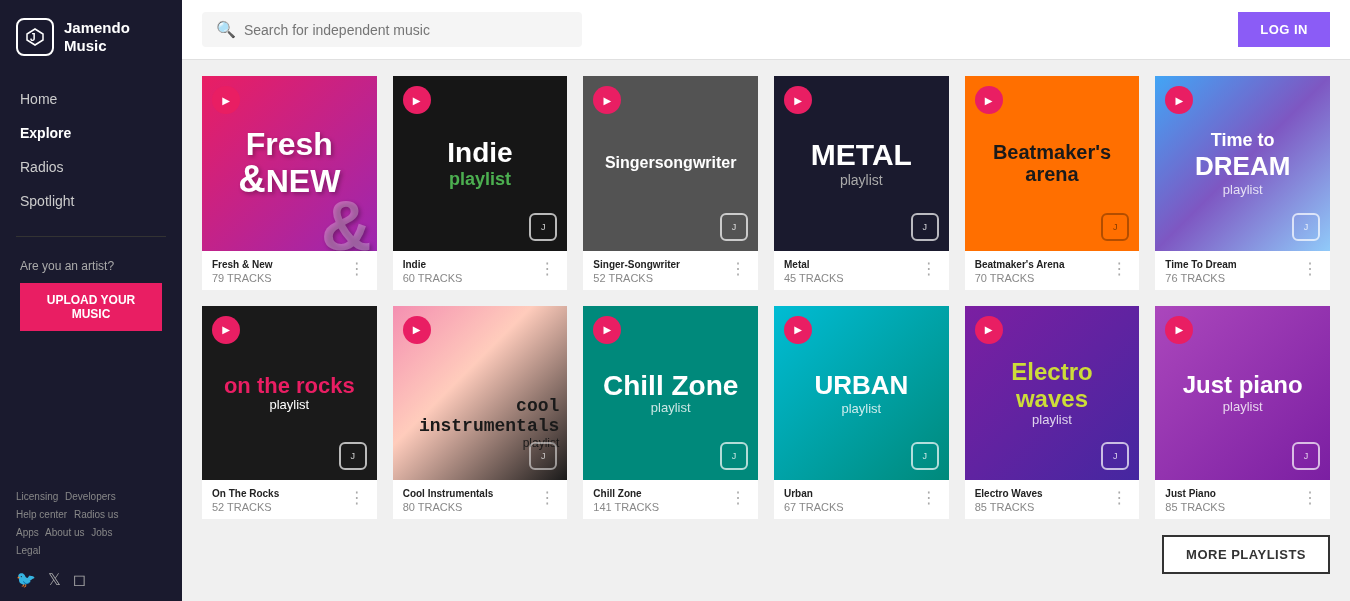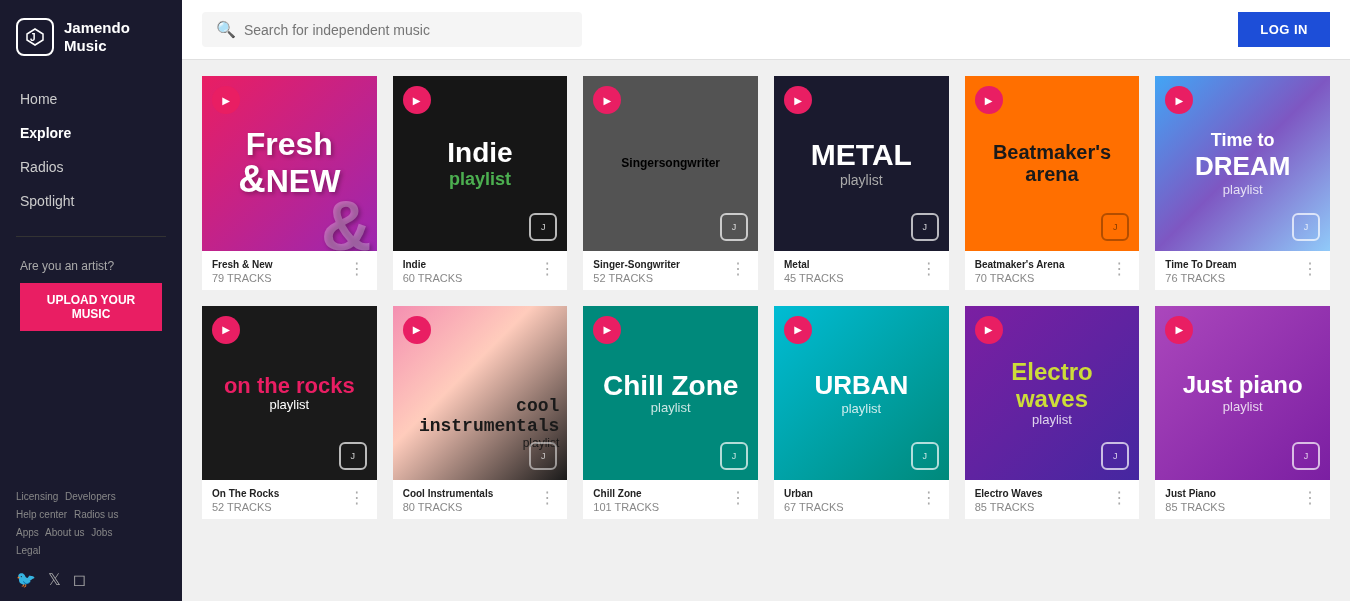--- a/index.html
+++ b/index.html
@@ -90,21 +90,21 @@
     .search-icon { color: #999; font-size: 16px; }
     .search-input {
       border: none;
       background: transparent;
       outline: none;
       font-size: 14px;
       color: #333;
       width: 100%;
     }
     .login-btn {
-      background: #1d4ed8;
+      background: #8b5cf6;
       color: #fff;
       border: none;
       padding: 10px 22px;
       font-size: 13px;
       font-weight: bold;
       cursor: pointer;
       letter-spacing: 0.5px;
     }
 
     
@@ -305,21 +305,21 @@
             <div class="card-tracks">60 TRACKS</div>
           </div>
           <span class="more-btn">⋮</span>
         </div>
       </div>
 
       <div class="playlist-card">
         <div class="card-thumb" style="background:#777;">
           <div class="play-btn">▶</div>
           <div style="position:absolute;inset:0;background:rgba(0,0,0,0.3);display:flex;align-items:center;justify-content:center;">
-            <div style="font-size:12px;font-weight:900;color:#000000;text-align:center;padding:8px;">Singersongwriter</div>
+            <div style="font-size:16px;font-weight:900;color:#ffffff;text-align:center;padding:8px;">Singersongwriter</div>
           </div>
           <div class="badge-icon">J</div>
         </div>
         <div class="card-info">
           <div>
             <div class="card-name">Singer-Songwriter</div>
             <div class="card-tracks">52 TRACKS</div>
           </div>
           <span class="more-btn">⋮</span>
         </div>
@@ -418,21 +418,21 @@
           <div class="play-btn">▶</div>
           <div style="text-align:center;padding:10px;">
             <div style="font-size:28px;font-weight:900;color:#fff;line-height:1;">Chill Zone</div>
             <div style="font-size:13px;color:rgba(255,255,255,0.8);">playlist</div>
           </div>
           <div class="badge-icon">J</div>
         </div>
         <div class="card-info">
           <div>
             <div class="card-name">Chill Zone</div>
-            <div class="card-tracks">101 TRACKS</div>
+            <div class="card-tracks">141 TRACKS</div>
           </div>
           <span class="more-btn">⋮</span>
         </div>
       </div>
 
       <div class="playlist-card">
         <div class="card-thumb thumb-urban">
           <div class="play-btn">▶</div>
           <div style="text-align:center;padding:10px;">
             <div style="font-size:26px;font-weight:900;color:#fff;">URBAN</div>
@@ -480,14 +480,17 @@
           <div>
             <div class="card-name">Just Piano</div>
             <div class="card-tracks">85 TRACKS</div>
           </div>
           <span class="more-btn">⋮</span>
         </div>
       </div>
 
     </div>
 
+    <div class="more-playlists-row">
+      <button class="more-playlists-btn">MORE PLAYLISTS</button>
+    </div>
   </div>
 </main>
 
 </body></html>

